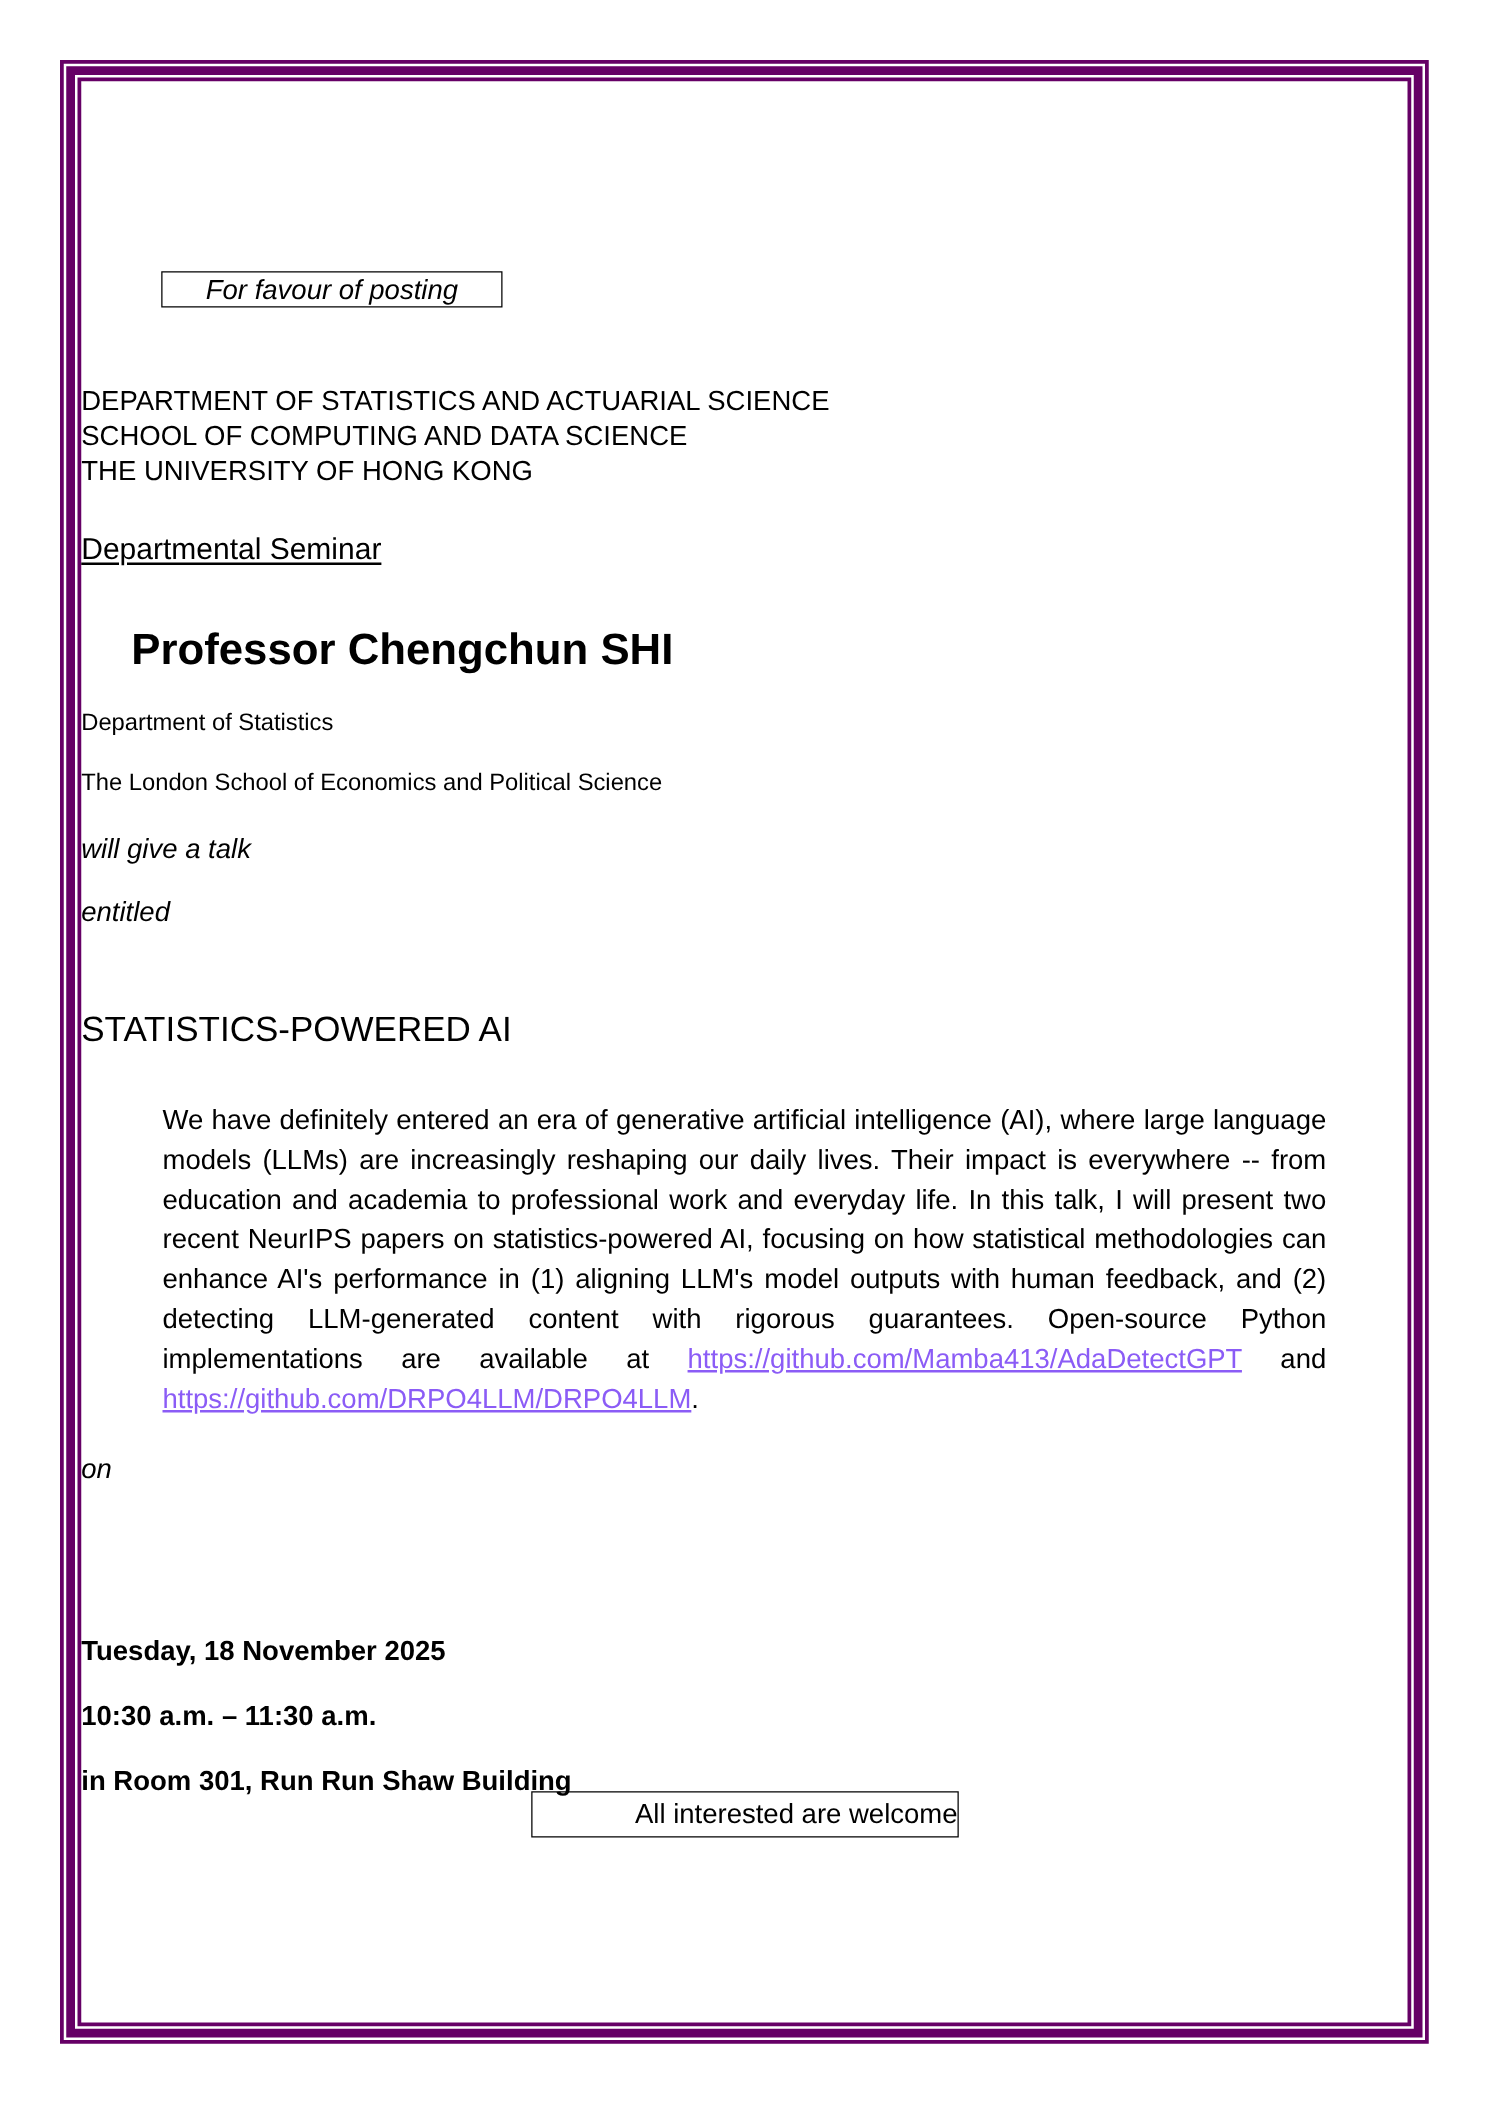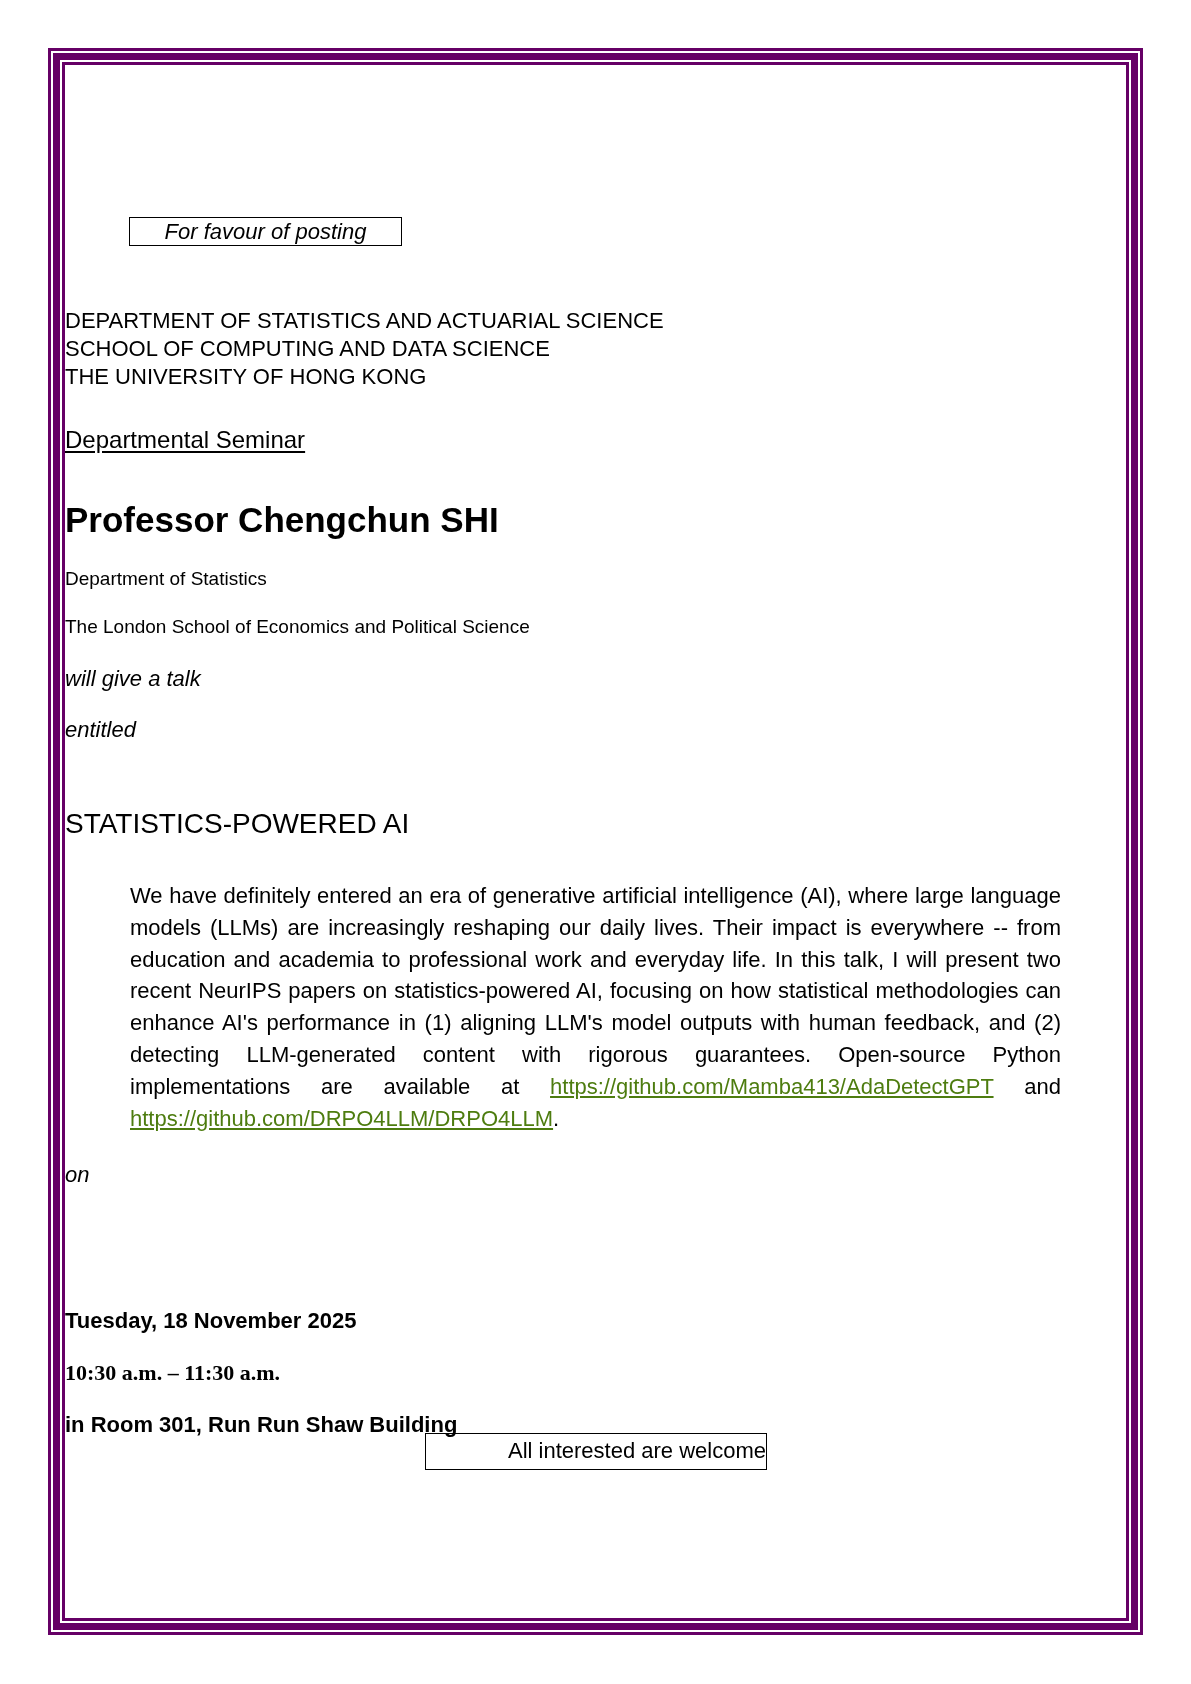--- a/index.html
+++ b/index.html
@@ -10,49 +10,49 @@
     .f3 { left: 62px; top: 62px; width: 1067px; height: 1559px; border-width: 3px; }
     .posting-box { position: absolute; left: 129px; top: 217px; width: 273px; height: 29px; box-sizing: border-box; border: 1px solid #000; font-style: italic; font-size: 22px; line-height: 27px; text-align: center; }
     .center { position: absolute; left: 65px; width: 884px; text-align: left; white-space: nowrap; }
     .hdr { font-size: 22px; line-height: 28px; }
     .seminar { font-size: 24px; text-decoration: underline; text-underline-offset: 3px; }
     .name { font-size: 35px; font-weight: bold; }
     .aff { font-size: 19px; }
     .ital { font-size: 22px; font-style: italic; }
     .title { font-size: 28px; font-weight: normal; }
     .abstract { position: absolute; left: 130px; top: 880px; width: 931px; font-size: 22px; line-height: 31.8px; text-align: justify; }
-    .abstract a { color: #4d7c0f; text-decoration: underline; text-underline-offset: 2px; }
+    .abstract a { color: #8b5cf6; text-decoration: underline; text-underline-offset: 2px; }
     .bold { font-size: 22px; font-weight: bold; margin-top: 28px; }
     .welcome-box { position: absolute; left: 425px; top: 1433px; width: 342px; height: 37px; box-sizing: border-box; border: 1px solid #000; font-size: 22px; line-height: 34px; text-align: right; }
   </style>
 </head>
 <body>
 
 <div class="frame f1"></div>
 <div class="frame f2"></div>
 <div class="frame f3"></div>
 
 <div class="posting-box">For favour of posting</div>
 
 <div class="center hdr" style="top:307px;">DEPARTMENT OF STATISTICS AND ACTUARIAL SCIENCE</div>
 <div class="center hdr" style="top:335px;">SCHOOL OF COMPUTING AND DATA SCIENCE</div>
 <div class="center hdr" style="top:363px;">THE UNIVERSITY OF HONG KONG</div>
 
 <div class="center" style="top:426px;"><span class="seminar">Departmental Seminar</span></div>
 
-<div class="center name" style="top:500px;">Professor Chengchun SHI</div>
+<div class="center name" style="top:500px;padding-left:40px;">Professor Chengchun SHI</div>
 <div class="center aff" style="top:568px;">Department of Statistics</div>
 <div class="center aff" style="top:616px;">The London School of Economics and Political Science</div>
 
 <div class="center ital" style="top:666px;">will give a talk</div>
 <div class="center ital" style="top:717px;">entitled</div>
 
 <div class="center title" style="top:808px;">STATISTICS-POWERED AI</div>
 
 <div class="abstract"><span>We have definitely entered an era of generative artificial intelligence (AI), where large language models (LLMs) are increasingly reshaping our daily lives. Their impact is everywhere -- from education and academia to professional work and everyday life. In this talk, I will present two recent NeurIPS papers on statistics-powered AI, focusing on how statistical methodologies can enhance AI's performance in (1) aligning LLM's model outputs with human feedback, and (2) detecting LLM-generated content with rigorous guarantees. Open-source Python implementations are available at</span> <a href="#">https://github.com/Mamba413/AdaDetectGPT</a> <span>and</span> <a href="#">https://github.com/DRPO4LLM/DRPO4LLM</a><span>.</span></div>
 
 <div class="center ital" style="top:1162px;">on</div>
 
 <div class="center bold" style="top:1280px;">Tuesday, 18 November 2025</div>
-<div class="center bold" style="top:1332px;font-family:Liberation Serif, serif;">10:30 a.m. – 11:30 a.m.</div>
+<div class="center bold" style="top:1332px;">10:30 a.m. – 11:30 a.m.</div>
 <div class="center bold" style="top:1384px;">in Room 301, Run Run Shaw Building</div>
 
 <div class="welcome-box">All interested are welcome</div>
 
 </body></html>

